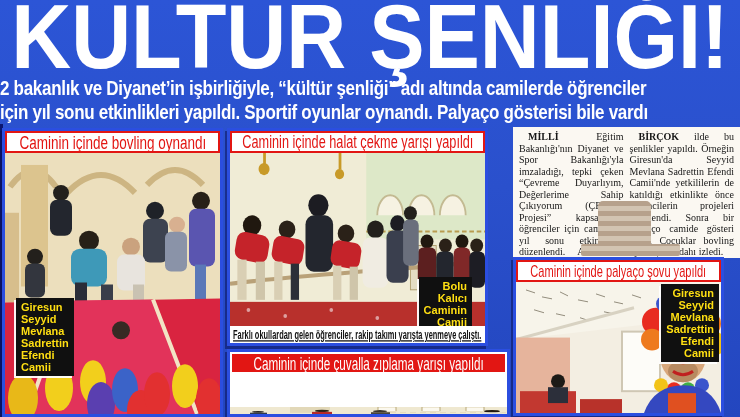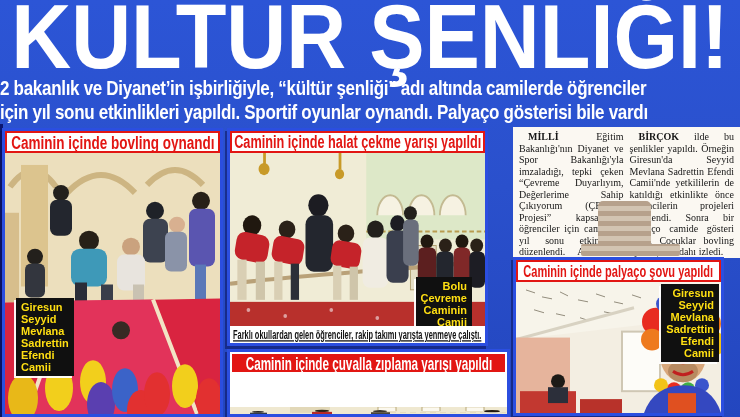--- a/index.html
+++ b/index.html
@@ -10,21 +10,21 @@
   .headline{position:absolute;top:7px;left:0;width:740px;margin:0;text-align:center;
             color:#fff;font-weight:bold;font-size:61px;line-height:61px;white-space:nowrap;
             transform:scale(1.36,1.5);transform-origin:50% 50%;}
   .dek{position:absolute;top:77px;left:0;width:740px;text-align:left;color:#fff;font-weight:bold;}
   .dek .line{display:block;font-size:17px;line-height:24px;letter-spacing:-0.3px;
              white-space:nowrap;transform:scale(1,1.22);transform-origin:50% 50%;}
   
   .panel{position:absolute;border:3px solid #2b4ee0;box-shadow:-2px 3px 0 rgba(8,12,80,.5);
          display:flex;flex-direction:column;background:#fff;box-sizing:border-box;}
   .banner{flex:0 0 auto;height:22px;display:flex;align-items:center;justify-content:center;
-          background:#fff;border:2px solid #e21613;color:#e21613;font-weight:bold;
+          background:#fff;border:2px solid #e21613;color:#e21613;font-weight:normal;
           overflow:hidden;box-sizing:border-box;}
   .banner .t{display:inline-block;white-space:nowrap;transform-origin:50% 50%;}
   .banner-bowling .t{font-size:15px;transform:scale(0.9,1.2);}
   .banner-tug .t{font-size:15.5px;transform:scale(0.82,1.22);}
   .banner-clown .t{font-size:14px;transform:scale(0.79,1.2);}
   .banner-sack{background:#e21613;color:#fff;border-color:#fff;}
   .banner-sack .t{font-size:15px;transform:scale(0.78,1.18);}
   .photo{position:relative;flex:1 1 auto;overflow:hidden;background:#e9dfc2;}
   .photo svg{position:absolute;left:0;top:0;width:100%;height:100%;display:block;}
   .caption-strip{flex:0 0 auto;height:17px;background:#fff;display:flex;align-items:center;
@@ -171,21 +171,21 @@
             <circle cx="20" cy="156" r="2"></circle>
             <circle cx="60" cy="162" r="2"></circle>
             <circle cx="110" cy="156" r="2"></circle>
             <circle cx="160" cy="164" r="2"></circle>
             <circle cx="210" cy="156" r="2"></circle>
             <circle cx="255" cy="162" r="2"></circle>
           </g>
       </svg>
       <div class="loc right" style="right:13px;top:124px;">
         <span>Bolu</span>
-        <span>Çevreme</span>
+        <span>Kalıcı</span>
         <span>Caminin</span>
         <span>Camii</span>
       </div>
     </div>
     <div class="caption-strip">
       <span class="t">Farklı okullardan gelen öğrenciler, rakip takımı yarışta yenmeye çalıştı.</span>
     </div>
   </figure>
 
   <figure class="panel" style="left:227px;top:349px;width:283px;height:68px;margin:0;gap:33px;">

